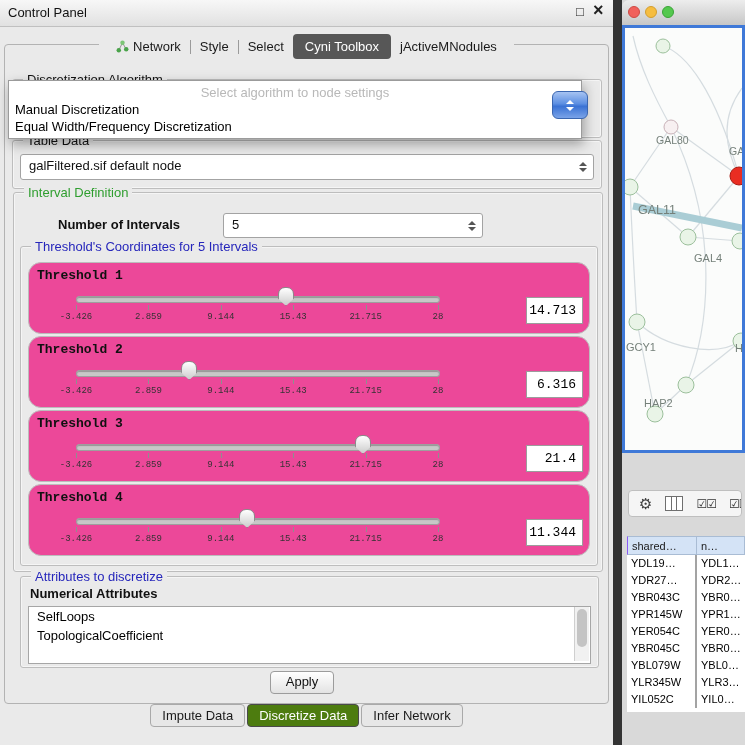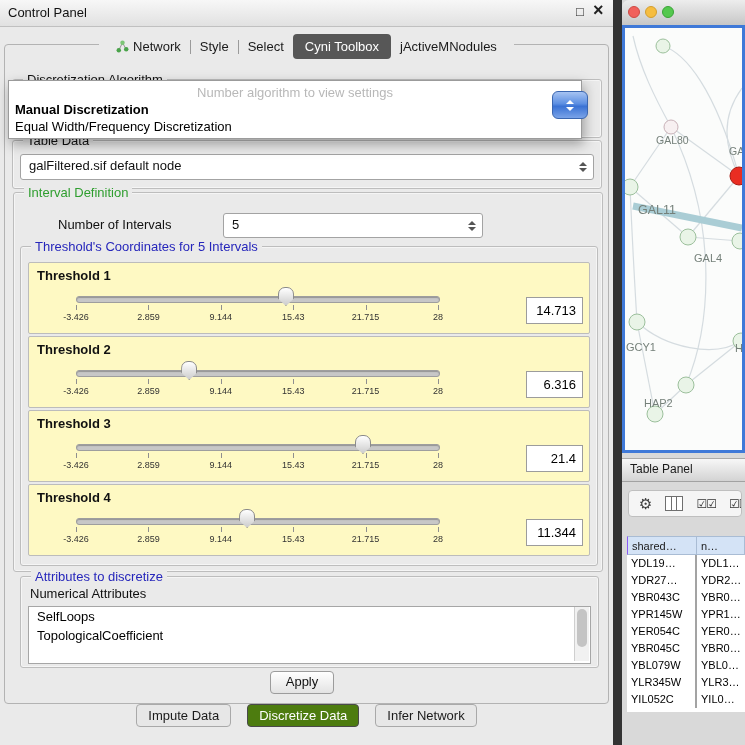--- a/index.html
+++ b/index.html
@@ -32,44 +32,44 @@
 
   .blue-combo{position:absolute;left:552px;top:91px;width:34px;height:26px;border-radius:6px;z-index:30;
     background:linear-gradient(#a6c3f2 0%,#5d8fe2 45%,#3a72d4 55%,#7aa3e8 100%);border:1px solid #3a66b0;
     display:flex;flex-direction:column;align-items:center;justify-content:center;gap:3px;}
   .blue-combo .tri-up{border-bottom-color:#fff;}
   .blue-combo .tri-down{border-top-color:#fff;}
 
   .algo-popup{position:absolute;left:8px;top:80px;width:572px;height:57px;background:#fff;border:1px solid #9b9b9b;
     box-shadow:2px 5px 12px rgba(0,0,0,.35);z-index:20;}
   .popup-placeholder{position:absolute;top:4px;left:0;width:100%;text-align:center;color:#b8b8b8;font-size:13px;}
-  .popup-opt1{position:absolute;top:21px;left:6px;font-size:13px;font-weight:bold;color:#000;}
+  .popup-opt1{position:absolute;top:21px;left:6px;font-size:13px;font-weight:normal;color:#000;}
   .popup-opt2{position:absolute;top:38px;left:6px;font-size:13px;color:#000;}
 
-  .bold-label{position:absolute;font-size:13px;font-weight:normal;color:#111;}
-
-  .threshold-box{position:absolute;left:28px;width:560px;height:70px;border:1px solid #bcbcbc;border-radius:2px;background:#fef9c3;}
+  .bold-label{position:absolute;font-size:13px;font-weight:bold;color:#111;}
+
+  .threshold-box{position:absolute;left:28px;width:560px;height:70px;border:1px solid #bcbcbc;border-radius:13px;background:#ec4899;font-family:Liberation Mono, monospace;}
   .th-label{position:absolute;left:8px;top:5px;font-size:13px;font-weight:bold;color:#111;}
   .th-track{position:absolute;left:47px;top:33px;width:362px;height:5px;background:#c7c7c7;border:1px solid #9e9e9e;border-radius:3px;box-shadow:inset 0 1px 1px rgba(0,0,0,.25);}
   .th-tick{position:absolute;top:42px;width:1px;height:5px;background:#8f8f8f;}
   .th-scale{position:absolute;top:49px;font-size:9px;color:#333;transform:translateX(-50%);white-space:nowrap;}
   .th-thumb{position:absolute;top:24px;width:14px;height:17px;background:linear-gradient(#ffffff,#cdcdcd);border:1px solid #8a8a8a;
     border-radius:7px 7px 3px 3px;clip-path:polygon(0 0,100% 0,100% 60%,50% 100%,0 60%);}
   .th-value{position:absolute;left:497px;top:34px;width:57px;height:27px;box-sizing:border-box;background:#fff;border:1px solid #9c9c9c;
     font-size:13px;line-height:25px;text-align:right;padding-right:6px;color:#000;}
 
   .attr-list{position:absolute;left:28px;top:606px;width:561px;height:56px;background:#fff;border:1px solid #a6a6a6;overflow:hidden;}
   .list-item{font-size:13px;line-height:19px;padding-left:8px;color:#000;white-space:nowrap;}
   .attr-scroll{position:absolute;left:574px;top:607px;width:14px;height:54px;background:#f1f1f1;border-left:1px solid #cfcfcf;}
   .attr-thumb{position:absolute;left:2px;top:2px;width:10px;height:38px;background:#c4c4c4;border-radius:5px;}
 
   .apply-btn{position:absolute;left:270px;top:671px;width:62px;height:21px;background:linear-gradient(#ffffff,#e3e3e3);
     border:1px solid #9c9c9c;border-radius:4px;font-size:13px;text-align:center;line-height:20px;color:#111;cursor:default;}
 
-  .bottom-tabs{position:absolute;left:0;top:704px;width:613px;display:flex;justify-content:center;gap:16px;}
+  .bottom-tabs{position:absolute;left:0;top:704px;width:613px;display:flex;justify-content:center;gap:2px;}
   .btab{padding:3px 11px;font-size:13px;background:#e7e7e7;border:1px solid #a9a9a9;border-radius:4px;color:#1a1a1a;cursor:default;}
   .btab.selected{background:#4d7c0f;border-color:#4a4a4a;color:#fff;}
 
   
   #gap-strip{position:absolute;left:613px;top:0;width:9px;height:745px;background:#333;}
   #right-window{position:absolute;left:622px;top:0;width:123px;height:745px;background:#d9d9d9;}
   .mac-titlebar{position:absolute;left:0;top:0;width:123px;height:25px;background:linear-gradient(#ededed,#c7c7c7);
     border-bottom:1px solid #9a9a9a;border-top-left-radius:7px;}
   .tl{position:absolute;top:6px;width:12px;height:12px;border-radius:50%;box-sizing:border-box;}
   .tl.red{left:6px;background:#f1605b;border:1px solid #ce4a44;}
@@ -147,21 +147,21 @@
 
     <div class="groupbox" style="left:12px;top:79px;width:588px;height:57px;">
       <span class="group-title gt-black">Discretization Algorithm</span>
     </div>
     <div class="blue-combo">
       <div class="tri-up"></div>
       <div class="tri-down"></div>
     </div>
 
     <div class="algo-popup">
-      <div class="popup-placeholder">Number algorithm to view settings</div>
+      <div class="popup-placeholder">Select algorithm to node settings</div>
       <div class="popup-opt1">Manual Discretization</div>
       <div class="popup-opt2">Equal Width/Frequency Discretization</div>
     </div>
 
     <div class="groupbox" style="left:12px;top:140px;width:588px;height:47px;">
       <span class="group-title gt-black">Table Data</span>
     </div>
     <div class="combo" style="left:20px;top:154px;width:572px;height:24px;">
       <span class="val">galFiltered.sif default node</span>
       <span class="arrows">
@@ -320,23 +320,20 @@
           <text x="31" y="116" font-size="10.5" fill="#75807a" font-family="&quot;Liberation Sans&quot;,&quot;DejaVu Sans&quot;,sans-serif">GAL80</text>
           <text x="104" y="127" font-size="10.5" fill="#75807a" font-family="&quot;Liberation Sans&quot;,&quot;DejaVu Sans&quot;,sans-serif">GA</text>
           <text x="13" y="186" font-size="12.5" fill="#75807a" font-family="&quot;Liberation Sans&quot;,&quot;DejaVu Sans&quot;,sans-serif">GAL11</text>
           <text x="69" y="234" font-size="11" fill="#75807a" font-family="&quot;Liberation Sans&quot;,&quot;DejaVu Sans&quot;,sans-serif">GAL4</text>
           <text x="1" y="323" font-size="11" fill="#75807a" font-family="&quot;Liberation Sans&quot;,&quot;DejaVu Sans&quot;,sans-serif">GCY1</text>
           <text x="110" y="324" font-size="11" fill="#75807a" font-family="&quot;Liberation Sans&quot;,&quot;DejaVu Sans&quot;,sans-serif">H</text>
           <text x="19" y="379" font-size="11" fill="#75807a" font-family="&quot;Liberation Sans&quot;,&quot;DejaVu Sans&quot;,sans-serif">HAP2</text>
         </svg>
     </div>
 
-    <div class="tp-bar">
-      <span class="tp-title">Table Panel</span>
-    </div>
 
     <div class="tp-toolbar">
       <span class="gear">⚙</span>
       <span class="columns-icon"></span>
       <span class="checks">☑☑</span>
       <span class="checks">☑☑</span>
     </div>
 
     <div class="tbl">
       <div class="tbl-head">

